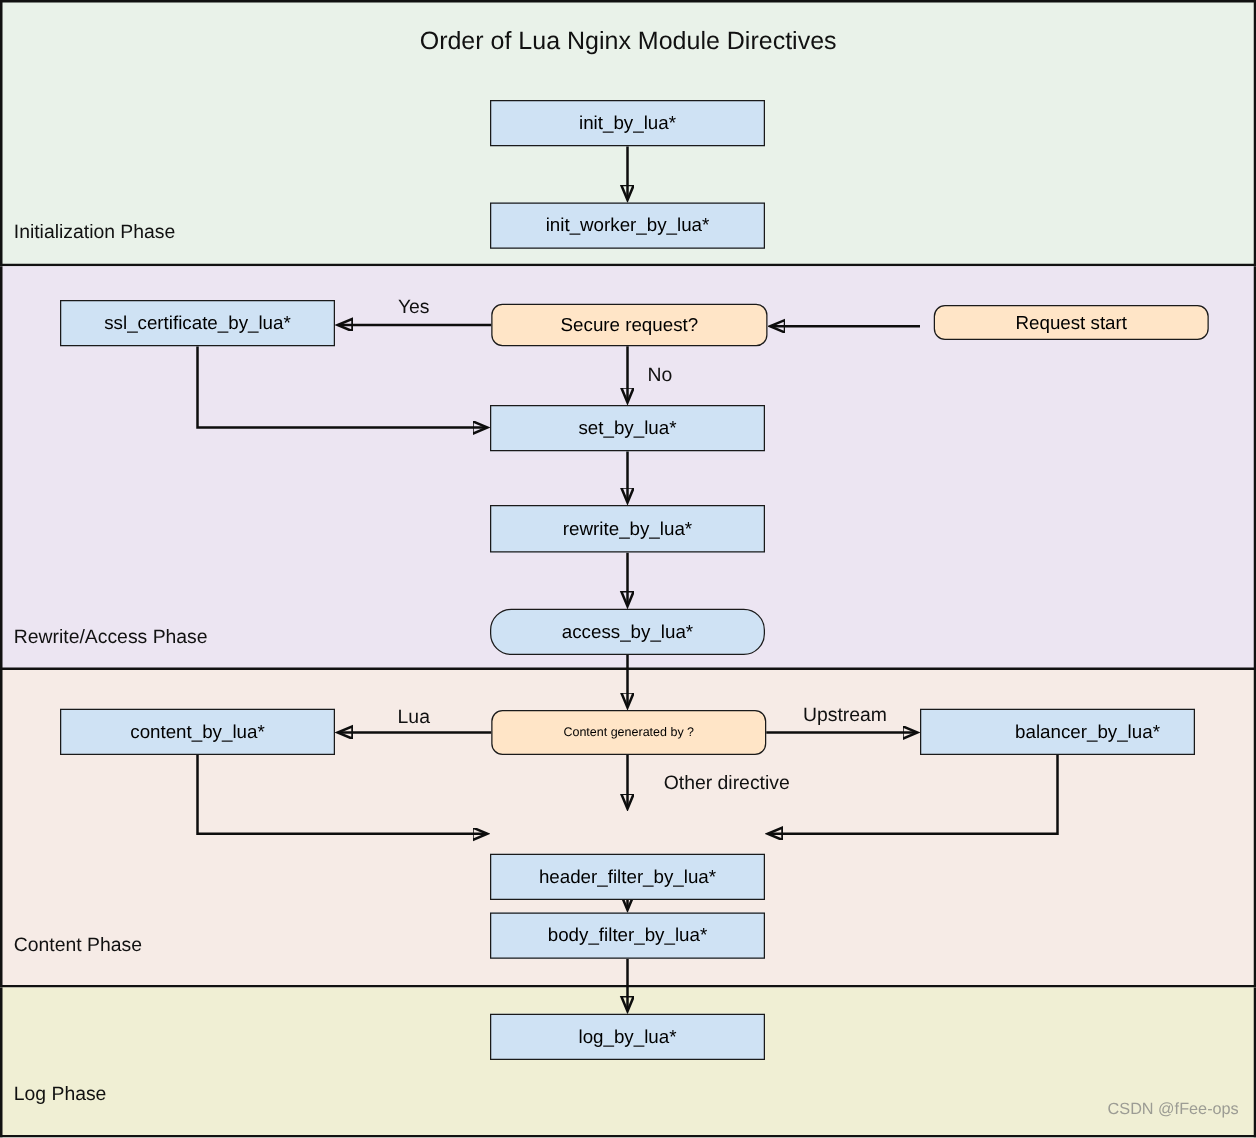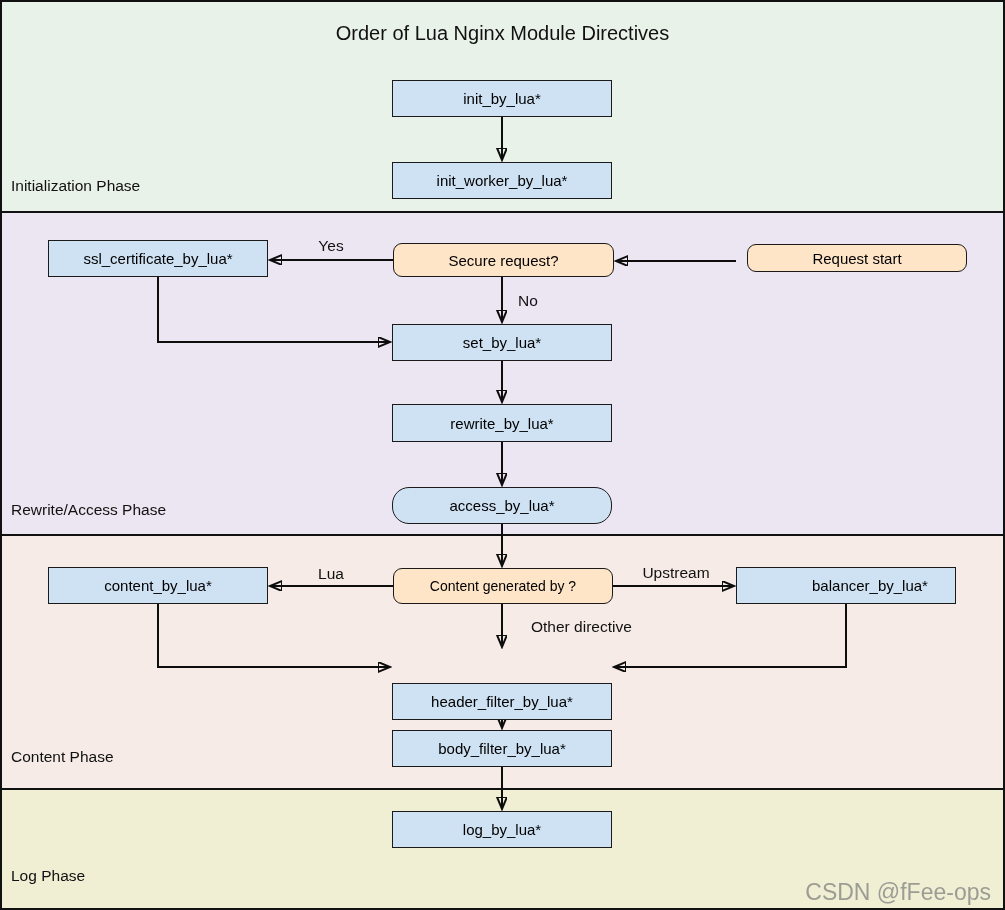--- a/index.html
+++ b/index.html
@@ -45,41 +45,41 @@
 
   #n-init{left:392px;top:80px;width:220px;height:37px;}
   #n-init-worker{left:392px;top:162px;width:220px;height:37px;}
   #n-ssl{left:48px;top:240px;width:220px;height:37px;}
   #n-secure{left:393px;top:243px;width:221px;height:34px;}
   #n-request-start{left:736px;top:244px;width:220px;height:28px;margin-left:11px;}
   #n-set{left:392px;top:324px;width:220px;height:37px;}
   #n-rewrite{left:392px;top:404px;width:220px;height:38px;}
   #n-access{left:392px;top:487px;width:220px;height:37px;border-radius:17px;}
   #n-content{left:48px;top:567px;width:220px;height:37px;}
-  #n-content-gen{left:393px;top:568px;width:220px;height:36px;font-size:14px;}
+  #n-content-gen{left:393px;top:568px;width:220px;height:36px;font-size:10px;}
   #n-balancer{left:736px;top:567px;width:220px;height:37px;padding-left:48px;}
   #n-header-filter{left:392px;top:649px;width:220px;height:37px;margin-top:34px;}
   #n-body-filter{left:392px;top:730px;width:220px;height:37px;}
   #n-log{left:392px;top:811px;width:220px;height:37px;}
 
   .edge-label{
     position:absolute;font-size:15.5px;color:#111;white-space:nowrap;
   }
   #el-yes{left:301px;top:237px;width:60px;text-align:center;}
   #el-no{left:518px;top:292px;}
   #el-lua{left:301px;top:565px;width:60px;text-align:center;}
   #el-upstream{left:626px;top:564px;width:100px;text-align:center;}
   #el-other{left:531px;top:618px;}
 
   #arrows{position:absolute;left:0;top:0;width:1005px;height:910px;pointer-events:none;}
   #arrows path{stroke:#0d0d0d;stroke-width:2;fill:none;}
 
   .watermark{
     position:absolute;right:14px;top:879px;
-    font-size:23px;color:#9c9c94;
+    font-size:13px;color:#9c9c94;
   }
 </style>
 </head>
 <body>
 
 <div id="canvas">
 
   <div class="band" id="band-init" style="background: rgb(233, 242, 233);"></div>
   <div class="band no-top" id="band-rewrite" style="background: rgb(236, 229, 242);"></div>
   <div class="band no-top" id="band-content" style="background: rgb(246, 235, 230);"></div>

